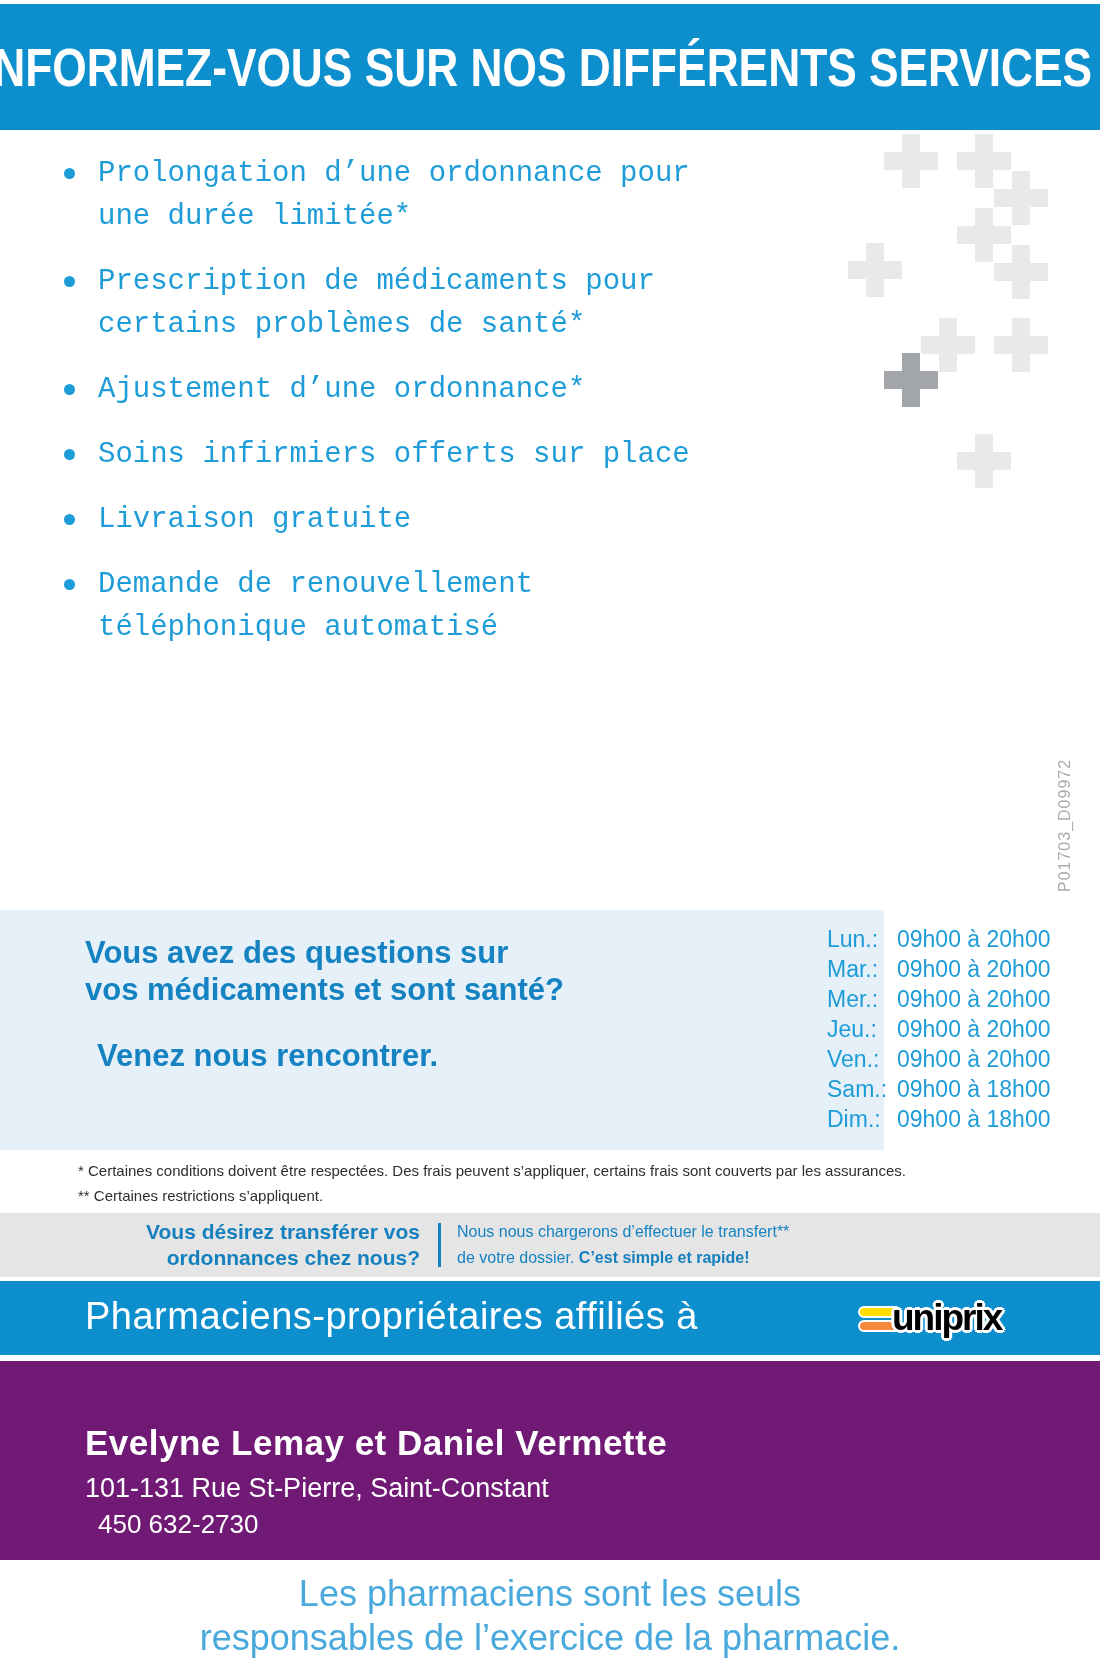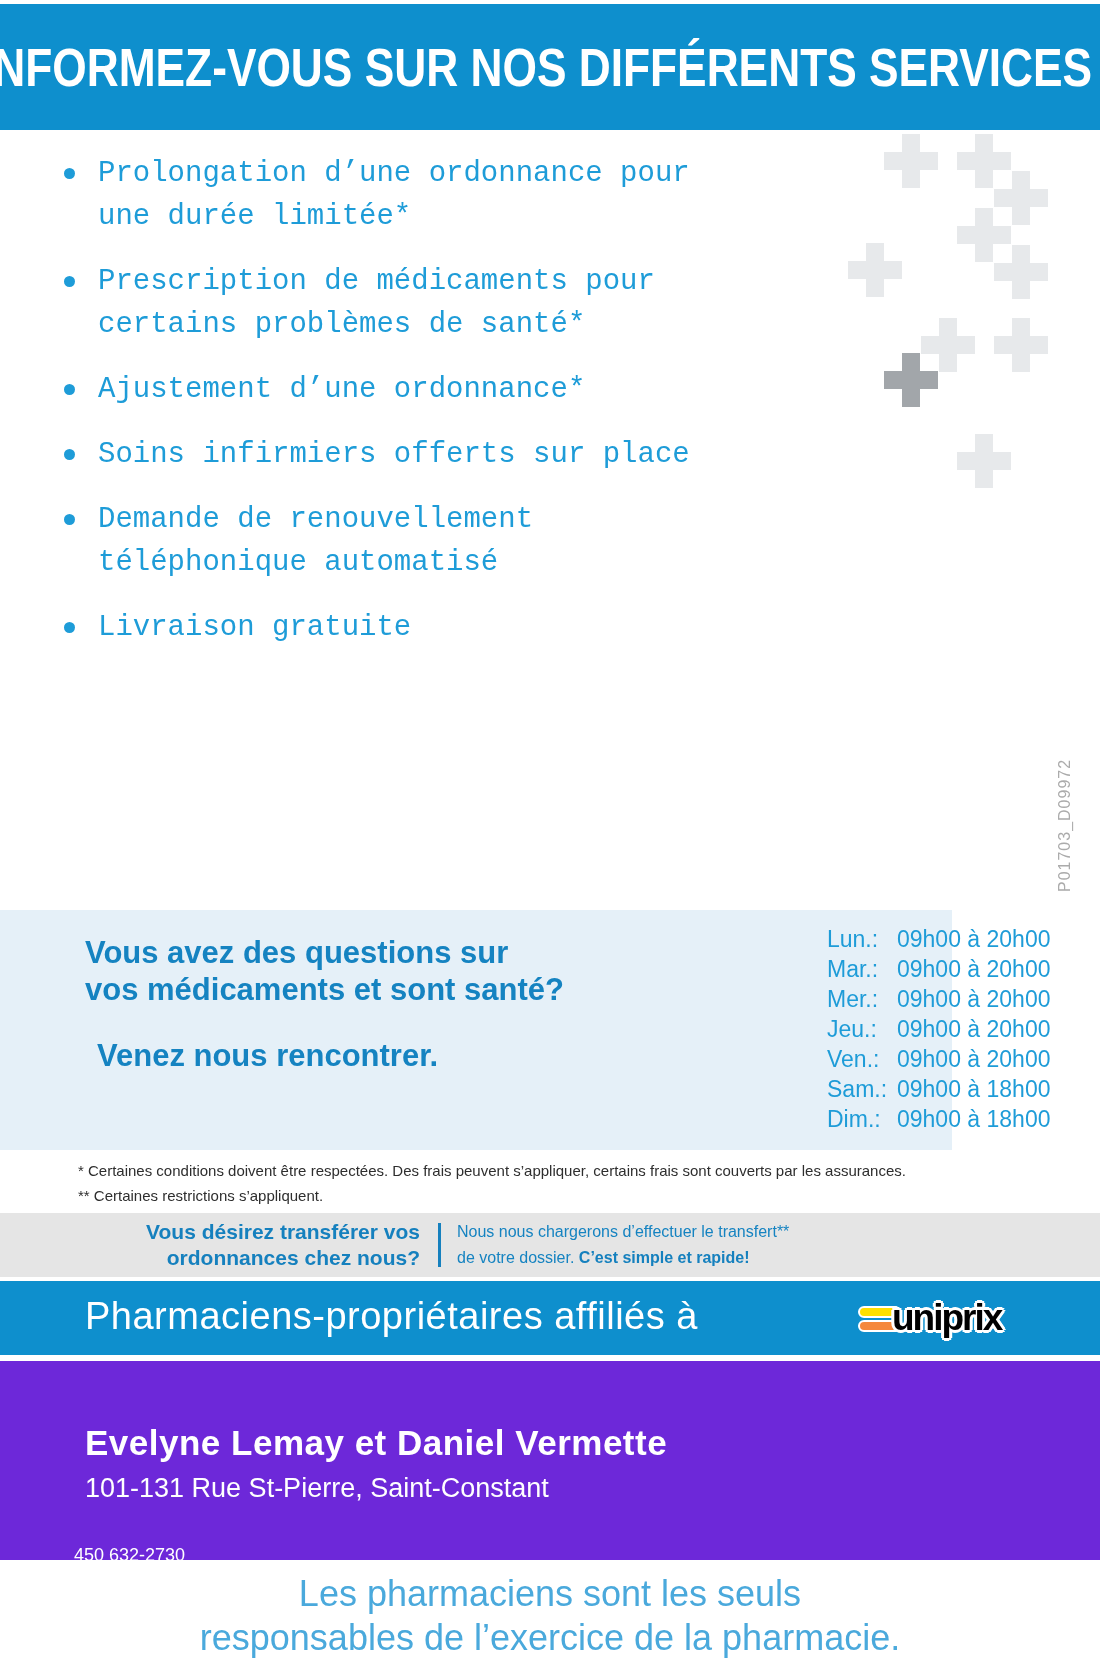--- a/index.html
+++ b/index.html
@@ -54,21 +54,21 @@
 
   
   .print-code {
     position:absolute; left:1056px; top:762px; height:130px;
     writing-mode:vertical-rl; transform:rotate(180deg);
     color:#ABABAB; font-size:16px; letter-spacing:1px; font-weight:300;
   }
 
   
   .questions-band {
-    position:absolute; left:0; top:910px; width:952px; height:240px;
+    position:absolute; left:0; top:910px; width:884px; height:240px;
     background:#E5F0F8;
   }
   .questions-head {
     position:absolute; left:85px; top:24px;
     color:#1583C1; font-size:31px; font-weight:bold; line-height:37px;
   }
   .questions-cta {
     position:absolute; left:97px; top:128px;
     color:#1583C1; font-size:31px; font-weight:bold;
   }
@@ -132,33 +132,33 @@
       -2px -2px 0 #fff, 2px -2px 0 #fff, -2px 2px 0 #fff, 2px 2px 0 #fff;
   }
 
   .white-rule {
     position:absolute; left:0; top:1355px; width:1100px; height:6px; background:#ffffff;
   }
 
   
   .owners-panel {
     position:absolute; left:0; top:1361px; width:1100px; height:199px;
-    background:#6d28d9; color:#ffffff;
+    background:#701a75; color:#ffffff;
   }
   .owners-names {
     position:absolute; left:85px; top:62px;
     font-size:35px; font-weight:bold; letter-spacing:0.5px;
   }
   .owners-address {
     position:absolute; left:85px; top:112px;
     font-size:27px; font-weight:300;
   }
   .owners-phone {
-    position:absolute; left:74px; top:148px;
-    font-size:18px; font-weight:300;margin-top:36px;
+    position:absolute; left:98px; top:148px;
+    font-size:26px; font-weight:300;
   }
 
   
   .footer-note {
     position:absolute; left:0; top:1572px; width:1100px;
     text-align:center; color:#4AA9DC; font-size:36px; font-weight:300;
     line-height:44px;
   }
 </style>
 </head>
@@ -193,25 +193,25 @@
     <li>
       <span class="bullet-dot"></span>
       <span class="svc-text">Ajustement d’une ordonnance*</span>
     </li>
     <li>
       <span class="bullet-dot"></span>
       <span class="svc-text">Soins infirmiers offerts sur place</span>
     </li>
     <li>
       <span class="bullet-dot"></span>
+      <span class="svc-text">Livraison gratuite</span>
+    </li>
+    <li>
+      <span class="bullet-dot"></span>
       <span class="svc-text">Demande de renouvellement téléphonique automatisé</span>
-    </li>
-    <li>
-      <span class="bullet-dot"></span>
-      <span class="svc-text">Livraison gratuite</span>
     </li>
   </ul>
 
   <div class="print-code">P01703_D09972</div>
 
   <div class="questions-band">
     <div class="questions-head">
       <div>Vous avez des questions sur</div>
       <div>vos médicaments et sont santé?</div>
     </div>

